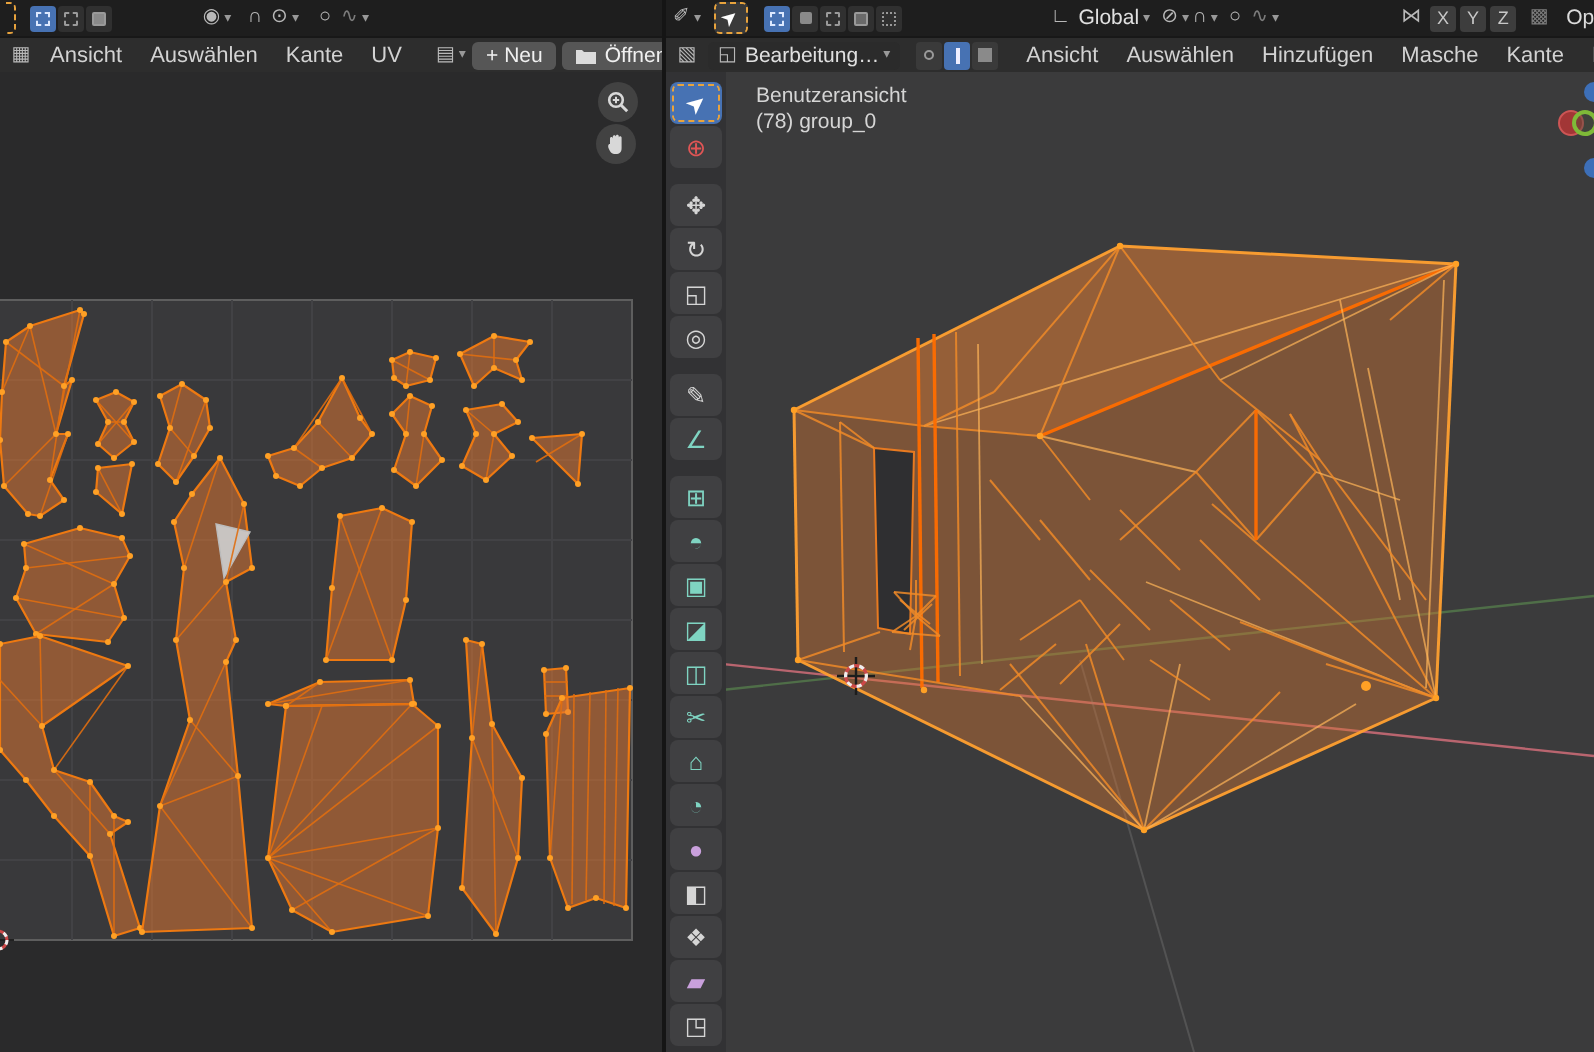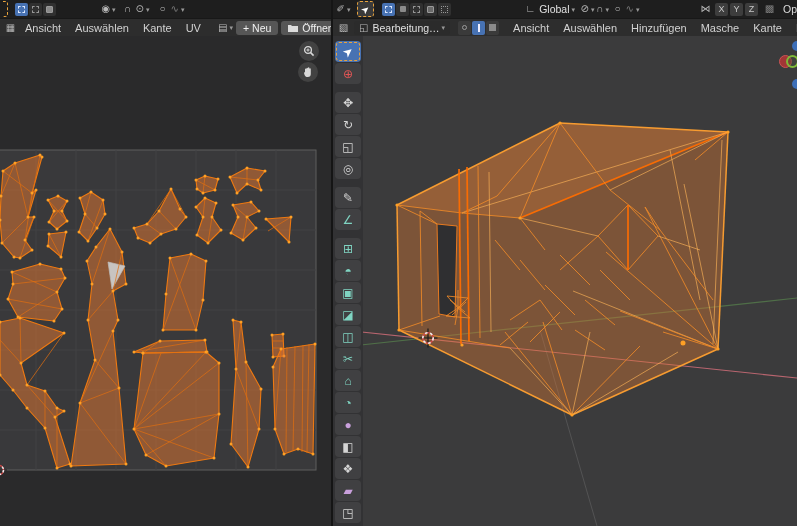--- a/index.html
+++ b/index.html
@@ -667,20 +667,24 @@
           <div class="tool">
             <span style="color: rgb(213, 213, 213);">❖</span>
           </div>
           <div class="tool">
             <span style="color: rgb(201, 160, 220);">▰</span>
           </div>
           <div class="tool">
             <span style="color: rgb(213, 213, 213);">◳</span>
           </div>
         </div>
+      <div class="vp-text">
+        <div>Benutzeransicht</div>
+        <div>(78) group_0</div>
+      </div>
       <div class="nav-gizmo">
         <span class="gz" style="left:25px;top:5px;width:10px;height:10px;background:#3d6fb8;"></span>
         <span class="gz" style="left:12px;top:19px;width:13px;height:13px;background:#a23636;border:1.5px solid #cc5555;"></span>
         <span class="gz" style="left:19px;top:19px;width:13px;height:13px;background:rgba(70,80,60,.4);border:2px solid #7fba38;"></span>
         <span class="gz" style="left:25px;top:43px;width:10px;height:10px;background:#3d6fb8;"></span>
       </div>
     </div>
   </section>
 </div>
 

